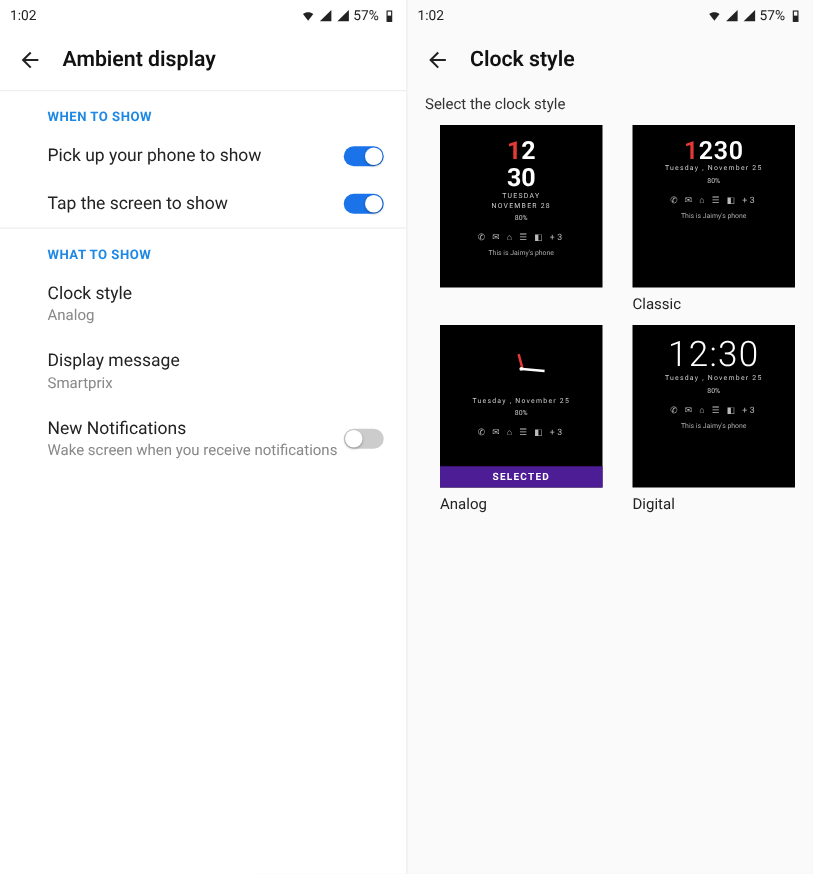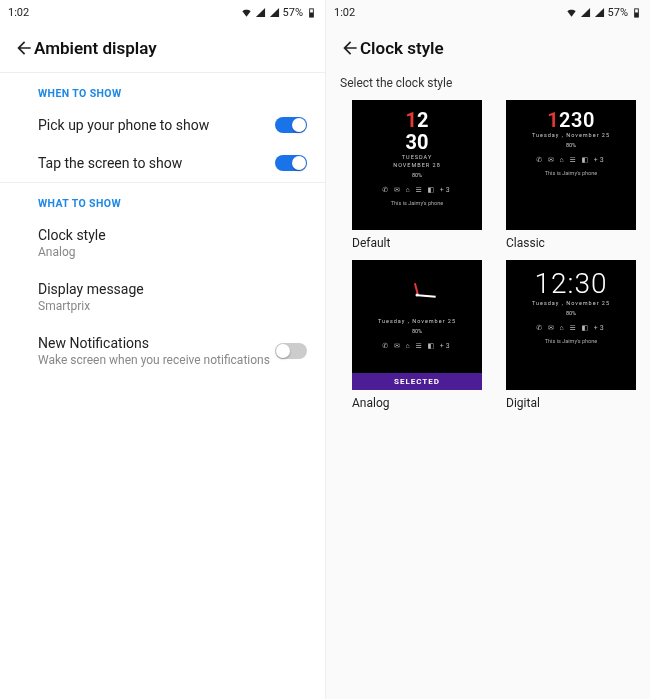--- a/index.html
+++ b/index.html
@@ -4,21 +4,21 @@
 <style>
   * { box-sizing: border-box; margin: 0; padding: 0; font-family: -apple-system, Roboto, "Helvetica Neue", Arial, sans-serif; }
   body { background: #f2eef0; width: 650px; height: 699px; display: flex; }
   .panel { width: 325px; background: #fff; height: 100%; display: flex; flex-direction: column; position: relative; }
   .panel + .panel { border-left: 1px solid #eee; background:#fafafa; }
 
   .statusbar { height: 22px; display: flex; align-items: center; justify-content: space-between; padding: 2px 8px 0 8px; font-size: 11px; color: #222; }
   .statusbar .right { display: flex; align-items: center; gap: 3px; }
   .statusbar svg { width: 11px; height: 11px; }
 
-  .appbar { display: flex; align-items: center; gap: 0; padding: 16px 14px 14px 14px; }
+  .appbar { display: flex; align-items: center; gap: 16px; padding: 16px 14px 14px 14px; }
   .appbar .title { font-size: 17px; font-weight: 600; color: #111; }
   .back { width: 20px; height: 20px; }
 
   .divider { height: 1px; background: #eee; }
 
   .section-header { font-size: 10.5px; letter-spacing: 0.4px; color: #1e88e5; font-weight: 700; padding: 14px 38px 6px 38px; }
 
   .row { display: flex; align-items: center; justify-content: space-between; padding: 11px 18px 11px 38px; }
   .row .label { font-size: 14px; color: #222; }
   .row .sub { font-size: 12px; color: #888; margin-top: 2px; }
@@ -154,21 +154,20 @@
         <div class="inner">
           <div class="default"><span class="red">1</span><span>2</span></div>
           <div class="default">30</div>
           <div class="tdate">TUESDAY</div>
           <div class="tdate">NOVEMBER 28</div>
           <div class="tbat">80%</div>
           <div class="ticons">✆  ✉  ⌂  ☰  ◧  +3</div>
           <div class="ttiny">This is Jaimy's phone</div>
         </div>
       </div>
-      <span class="tlabel">Default</span>
     </div>
 
     <div class="tile">
       <div class="thumb">
         <div class="inner">
           <div class="classic"><span class="red">1</span><span>230</span></div>
           <div class="tdate">Tuesday , November  25</div>
           <div class="tbat">80%</div>
           <div class="ticons">✆  ✉  ⌂  ☰  ◧  +3</div>
           <div class="ttiny">This is Jaimy's phone</div>

